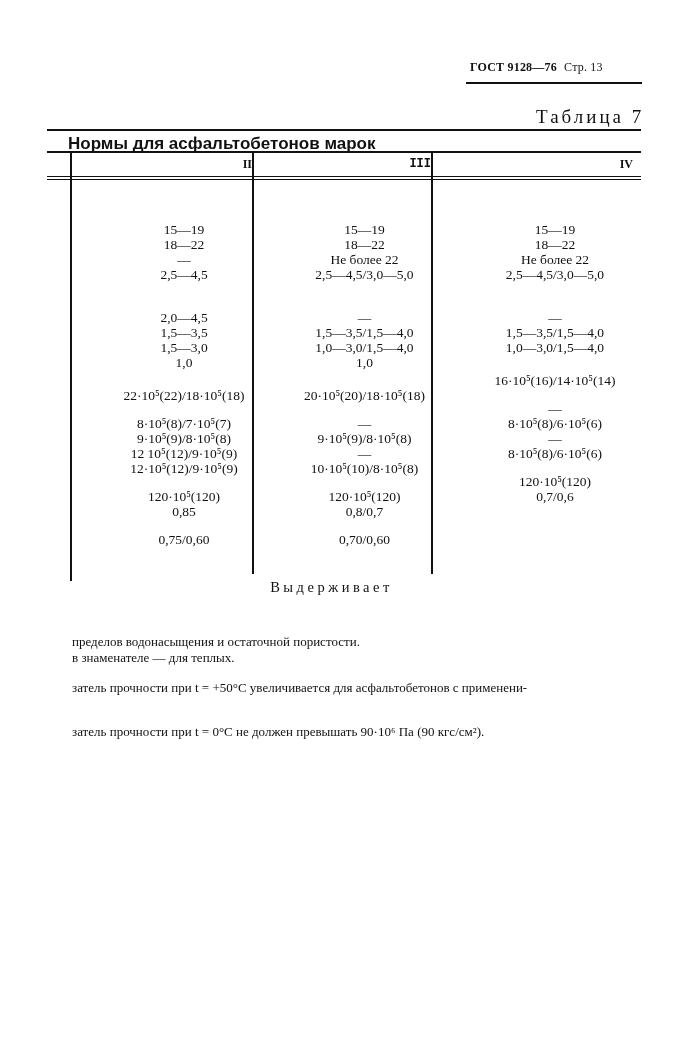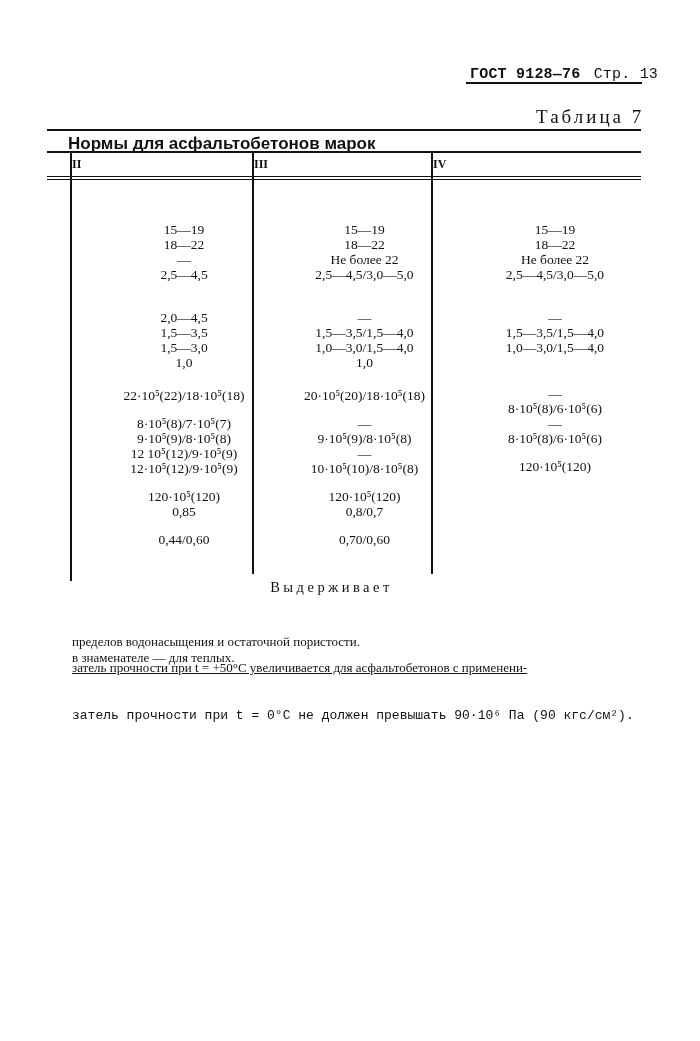--- a/index.html
+++ b/index.html
@@ -1,23 +1,23 @@
 <!DOCTYPE html>
 <html><head>
 <meta charset="utf-8">
 <style>
   html, body { margin:0; padding:0; }
   body { width:700px; height:1041px; background:#ffffff; position:relative; overflow:hidden;
          font-family:"Liberation Serif","DejaVu Serif",serif; color:#111; }
   .abs { position:absolute; }
-  .hdr { left:470px; top:60px; font-family:Liberation Mono, monospace; font-weight:bold; font-size:15px; letter-spacing:0.2px; white-space:nowrap;margin-top:6px; }
+  .hdr { left:470px; top:60px; font-family:Liberation Serif, serif; font-weight:bold; font-size:12px; letter-spacing:0.2px; white-space:nowrap; }
   .hline { position:absolute; background:#111; }
   .tabno { left:536px; top:106px; font-size:19px; letter-spacing:3px; white-space:nowrap; }
   .caption { left:68px; top:134px; font-size:17px; font-weight:bold; font-family:"Liberation Sans","DejaVu Sans",sans-serif; white-space:nowrap; }
-  .colhdr { top:157px; font-size:12px; font-weight:bold; text-align:left; }
+  .colhdr { top:157px; font-size:12px; font-weight:bold; text-align:right; }
   .vline { position:absolute; width:2px; background:#111; }
   .col { position:absolute; text-align:center; font-size:13.5px; line-height:15px; white-space:nowrap; }
   .col .ln { display:block; height:15px;padding-left:44px; }
   .col .gap { display:block; }
   .withstand { left:0; width:663px; top:579px; text-align:center; font-size:14.5px; letter-spacing:3.5px; }
   .note { left:72px; font-size:13px; white-space:nowrap; font-family:"Liberation Serif","DejaVu Serif",serif; }
 </style>
 </head>
 <body>
 
@@ -33,21 +33,21 @@
 <div class="abs caption">Нормы для асфальтобетонов марок</div>
 <div class="hline" style="left:47px;top:151px;width:594px;height:1.5px;"></div>
 <div class="hline" style="left:47px;top:176px;width:594px;height:1px;"></div>
 <div class="hline" style="left:47px;top:179px;width:594px;height:1px;"></div>
 
 <div class="vline" style="left:70px;top:152px;height:429px;"></div>
 <div class="vline" style="left:252px;top:152px;height:422px;"></div>
 <div class="vline" style="left:431px;top:152px;height:422px;"></div>
 
 <div class="abs colhdr" style="left:72px;width:180px;">II</div>
-<div class="abs colhdr" style="left:254px;width:177px;">III</div>
+<div class="abs colhdr" style="left:254px;width:177px;font-family:Liberation Mono, monospace;">III</div>
 <div class="abs colhdr" style="left:433px;width:200px;">IV</div>
 
 <div class="col" style="left:72px;width:180px;top:222px;">
   <span class="ln">15—19</span>
   <span class="ln">18—22</span>
   <span class="ln">—</span>
   <span class="ln">2,5—4,5</span>
   <span class="gap" style="height:28px"></span>
   <span class="ln">2,0—4,5</span>
   <span class="ln">1,5—3,5</span>
@@ -57,21 +57,21 @@
   <span class="ln">22·10⁵(22)/18·10⁵(18)</span>
   <span class="gap" style="height:13px"></span>
   <span class="ln">8·10⁵(8)/7·10⁵(7)</span>
   <span class="ln">9·10⁵(9)/8·10⁵(8)</span>
   <span class="ln">12 10⁵(12)/9·10⁵(9)</span>
   <span class="ln">12·10⁵(12)/9·10⁵(9)</span>
   <span class="gap" style="height:13px"></span>
   <span class="ln">120·10⁵(120)</span>
   <span class="ln">0,85</span>
   <span class="gap" style="height:13px"></span>
-  <span class="ln">0,44/0,60</span>
+  <span class="ln">0,75/0,60</span>
 </div>
 
 <div class="col" style="left:254px;width:177px;top:222px;">
   <span class="ln">15—19</span>
   <span class="ln">18—22</span>
   <span class="ln">Не более 22</span>
   <span class="ln">2,5—4,5/3,0—5,0</span>
   <span class="gap" style="height:28px"></span>
   <span class="ln">—</span>
   <span class="ln">1,5—3,5/1,5—4,0</span>
@@ -94,28 +94,30 @@
 <div class="col" style="left:433px;width:200px;top:222px;">
   <span class="ln">15—19</span>
   <span class="ln">18—22</span>
   <span class="ln">Не более 22</span>
   <span class="ln">2,5—4,5/3,0—5,0</span>
   <span class="gap" style="height:28px"></span>
   <span class="ln">—</span>
   <span class="ln">1,5—3,5/1,5—4,0</span>
   <span class="ln">1,0—3,0/1,5—4,0</span>
   <span class="gap" style="height:18px"></span>
+  <span class="ln">16·10⁵(16)/14·10⁵(14)</span>
   <span class="gap" style="height:13px"></span>
   <span class="ln">—</span>
   <span class="ln">8·10⁵(8)/6·10⁵(6)</span>
   <span class="ln">—</span>
   <span class="ln">8·10⁵(8)/6·10⁵(6)</span>
   <span class="gap" style="height:13px"></span>
   <span class="ln">120·10⁵(120)</span>
+  <span class="ln">0,7/0,6</span>
   <span class="gap" style="height:13px"></span>
 </div>
 
 <div class="abs withstand">Выдерживает</div>
 
 <div class="abs note" style="top:634px;">пределов водонасыщения и остаточной пористости.</div>
 <div class="abs note" style="top:650px;">в знаменателе — для теплых.</div>
-<div class="abs note" style="top:660px;text-decoration:underline;">затель прочности при t = +50°С увеличивается для асфальтобетонов с применени-</div>
-<div class="abs note" style="top:708px;font-family:Liberation Mono, monospace;">затель прочности при t = 0°С не должен превышать 90·10⁶ Па (90 кгс/см²).</div>
+<div class="abs note" style="top:680px;">затель прочности при t = +50°С увеличивается для асфальтобетонов с применени-</div>
+<div class="abs note" style="top:724px;">затель прочности при t = 0°С не должен превышать 90·10⁶ Па (90 кгс/см²).</div>
 
 </body></html>

